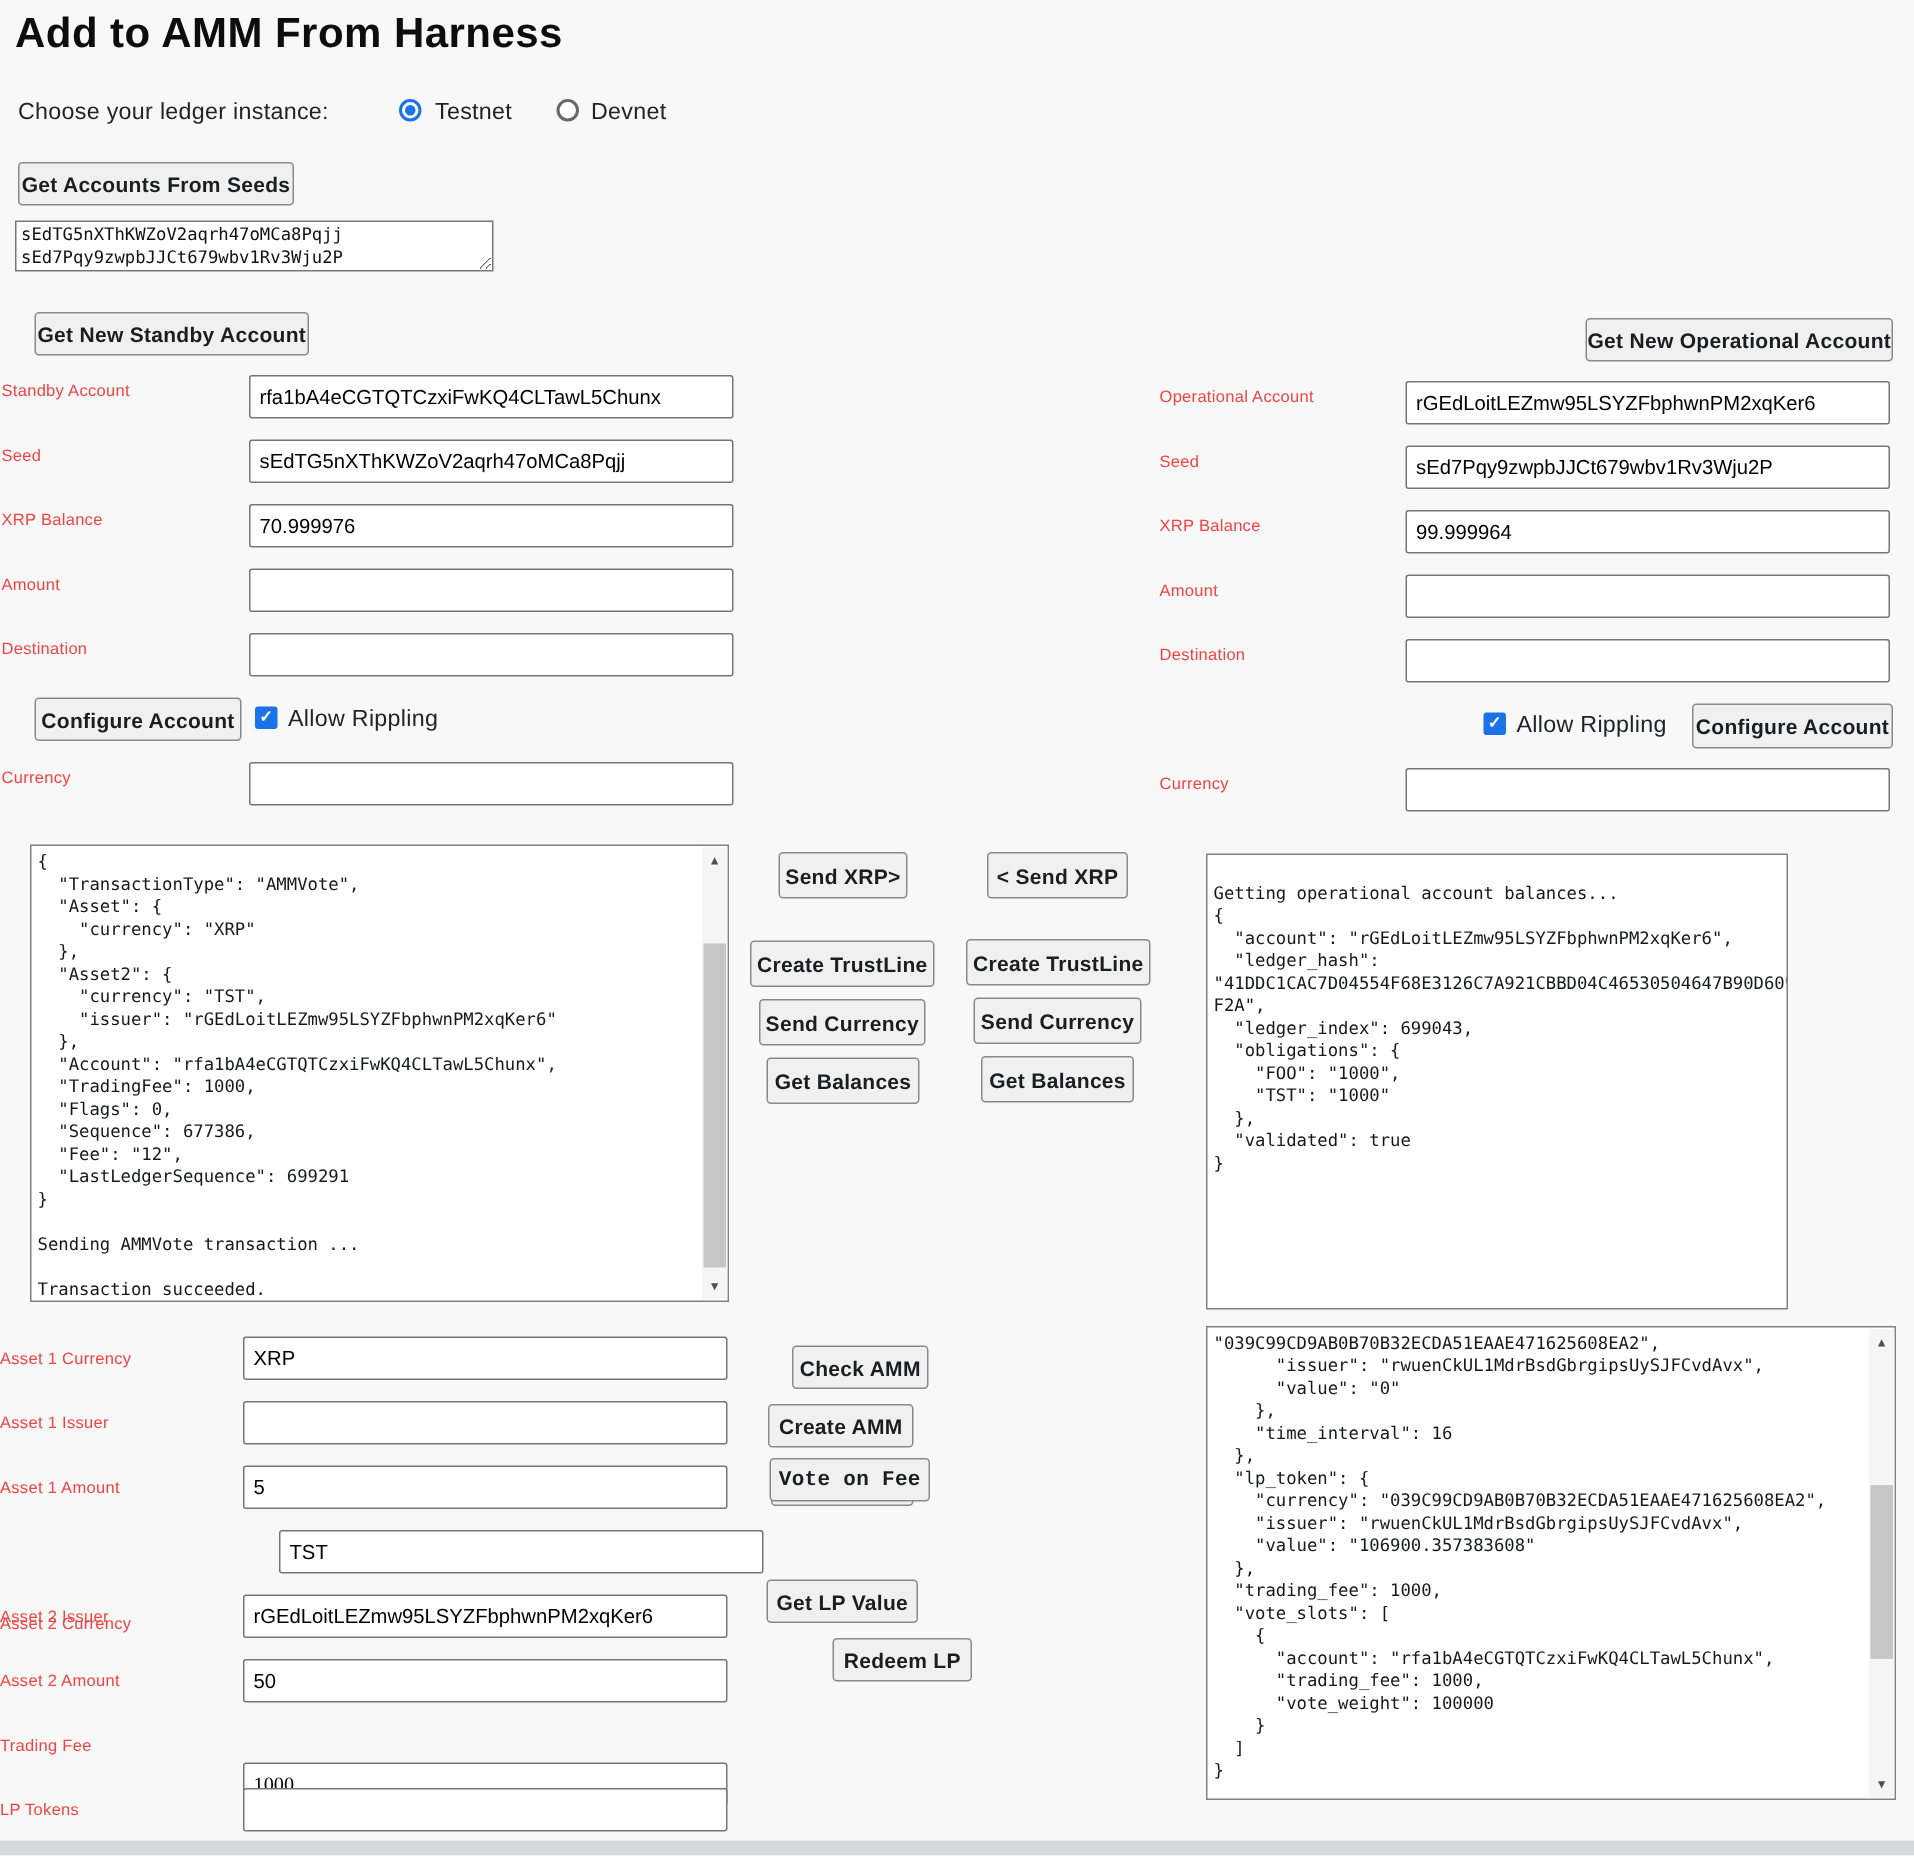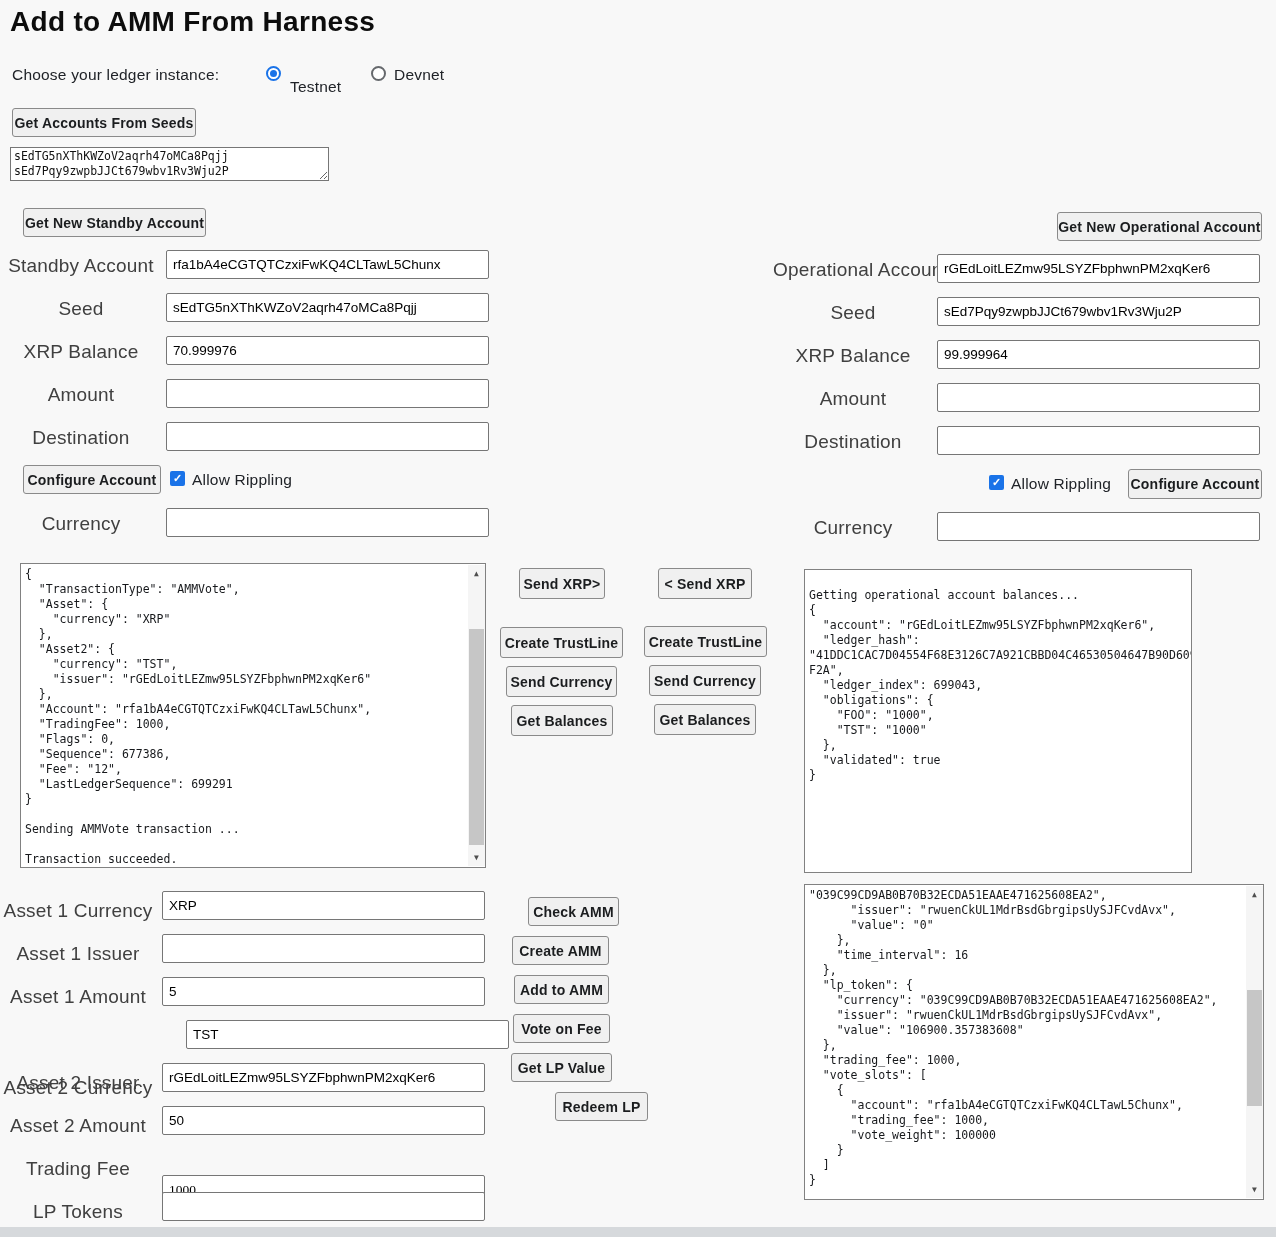--- a/index.html
+++ b/index.html
@@ -24,22 +24,22 @@
     content:""; position:absolute; inset:2px; border-radius:50%; background:#1a73e8;
   }
   .radio.unchecked { border:2px solid #66696d; }
   .btn {
     position:absolute; display:flex; align-items:center; justify-content:center;
     background:#f0f0f0; border:1px solid #8a8a8a; border-radius:3px;
     font-size:14px; font-weight:600; letter-spacing:.2px; color:#1b1d1f;
     cursor:default; white-space:nowrap;
   }
   .fl {
-    position:absolute; width:160px; text-align:center;
-    font-size:19px; letter-spacing:.2px; color:#404040; white-space:nowrap;
+    position:absolute; width:160px; text-align:left;
+    font-size:11px; letter-spacing:.2px; color:#ef4444; white-space:nowrap;
   }
   .fi {
     position:absolute; width:323px; height:29px;
     border:1px solid #767676; border-radius:2px; background:#fff;
     font-family:"Liberation Sans", sans-serif; font-size:13.5px; color:#000;
     padding:1px 6px; outline:none;
   }
   textarea.seeds {
     position:absolute; left:10px; top:147px; width:319px; height:34px;
     border:1px solid #767676; background:#fff; resize:both;
@@ -68,21 +68,21 @@
   .bottom-strip { position:absolute; left:0; bottom:0; width:1276px; height:10px; background:#d6d9dc; }
 </style>
 </head>
 <body>
 
 <h1 class="title">Add to AMM From Harness</h1>
 
 <div class="prompt" style="left:12px; top:66px;">Choose your ledger instance:</div>
 
 <span class="radio checked" style="left:266px; top:66px;"></span>
-<div class="prompt" style="left:290px; top:66px;margin-top:12px;">Testnet</div>
+<div class="prompt" style="left:290px; top:66px;">Testnet</div>
 
 <span class="radio unchecked" style="left:371px; top:66px;"></span>
 <div class="prompt" style="left:394px; top:66px;">Devnet</div>
 
 <button class="btn" style="left:12px; top:108px; width:184px; height:29px;">Get Accounts From Seeds</button>
 
 <textarea class="seeds" spellcheck="false" style="">sEdTG5nXThKWZoV2aqrh47oMCa8Pqjj
 sEd7Pqy9zwpbJJCt679wbv1Rv3Wju2P</textarea>
 
 <button class="btn" style="left:23px; top:208px; width:183px; height:29px;">Get New Standby Account</button>
@@ -214,21 +214,21 @@
 
 <div class="fl" style="left:0px; top:1158px; width:156px;">Trading Fee</div>
 <input class="fi" style="left: 162px; top: 1175px; font-family: Liberation Serif, serif;" value="1000">
 
 <div class="fl" style="left:0px; top:1201px; width:156px;">LP Tokens</div>
 <input class="fi" style="left: 162px; top: 1192px;" value="">
 
 <button class="btn" style="left:516px; top:897px; width:91px; height:29px;margin-left:12px;">Check AMM</button>
 <button class="btn" style="left:512px; top:936px; width:97px; height:29px;">Create AMM</button>
 <button class="btn" style="left:514px; top:975px; width:95px; height:29px;">Add to AMM</button>
-<button class="btn" style="left:513px; top:1014px; width:97px; height:29px;">Vote on Fee</button>
+<button class="btn" style="left:513px; top:972px; width:107px; height:29px;font-family:Liberation Mono, monospace;">Vote on Fee</button>
 <button class="btn" style="left:511px; top:1053px; width:101px; height:29px;">Get LP Value</button>
 <button class="btn" style="left:515px; top:1092px; width:93px; height:29px;margin-left:40px;">Redeem LP</button>
 
 <div class="console" style="left:804px; top:884px; width:460px; height:316px;">
   <div class="content">"039C99CD9AB0B70B32ECDA51EAAE471625608EA2",
       "issuer": "rwuenCkUL1MdrBsdGbrgipsUySJFCvdAvx",
       "value": "0"
     },
     "time_interval": 16
   },

